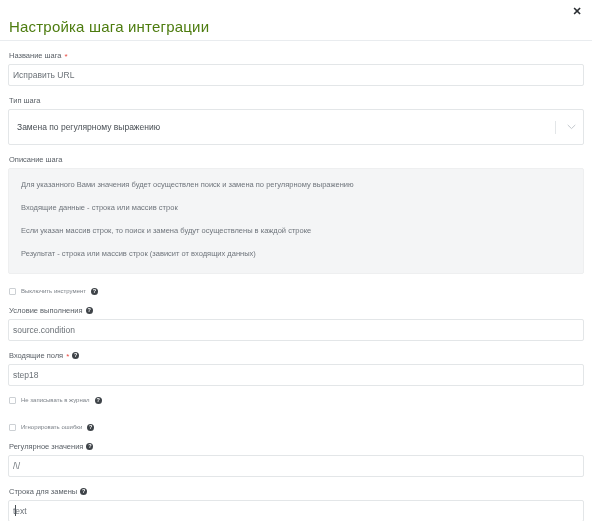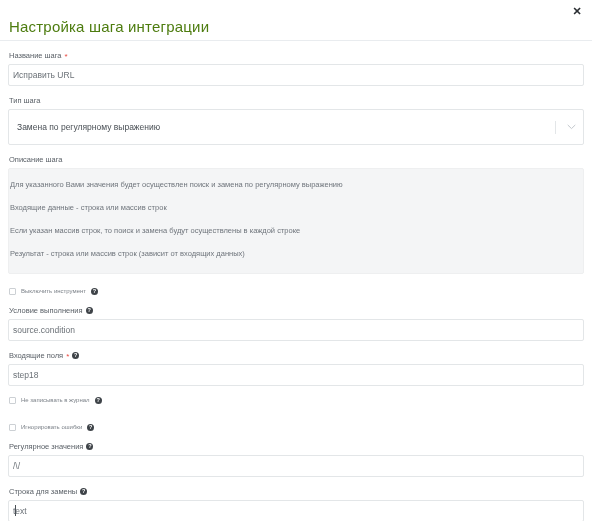--- a/index.html
+++ b/index.html
@@ -140,21 +140,21 @@
     display: flex;
     align-items: center;
     justify-content: center;
   }
   .chevron svg { display: block; }
   
   .desc-box {
     background: #f4f5f6;
     border: 1px solid #eeeff0;
     border-radius: 2px;
-    padding: 10px 12px 12px 1px;
+    padding: 10px 12px 12px 12px;
     box-sizing: border-box;
     margin-bottom: 12px;
   }
   .desc-line {
     font-size: 7.5px;
     line-height: 11px;
     color: #6e747b;
     margin: 0 0 12px 0;
   }
   .desc-line:last-child { margin-bottom: 2px; }

